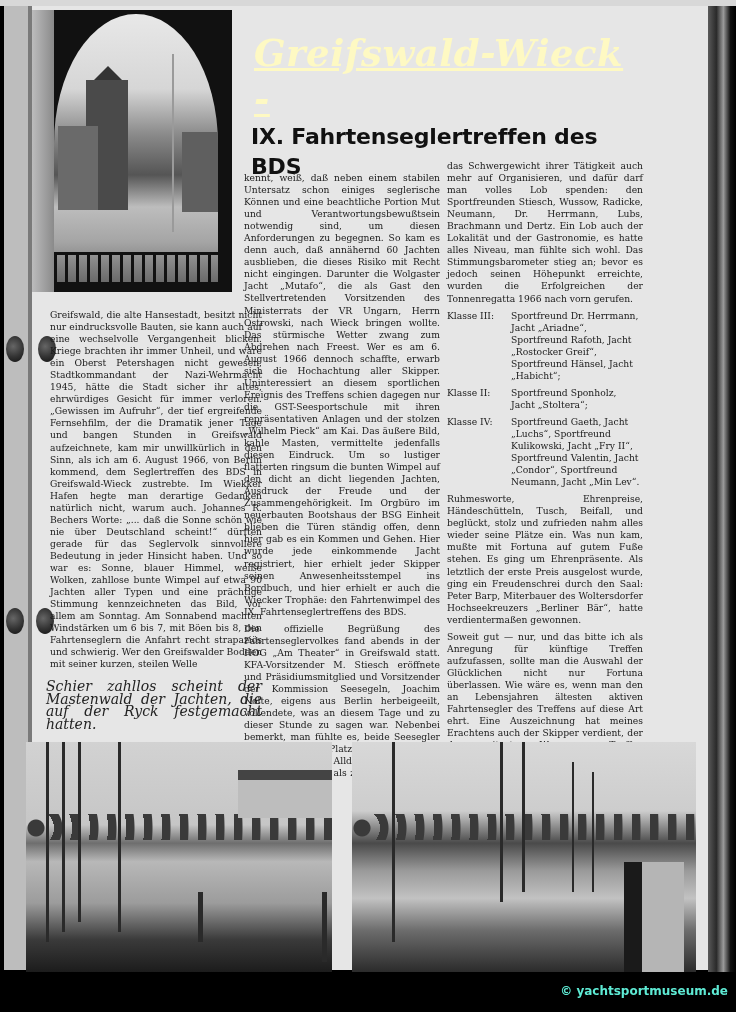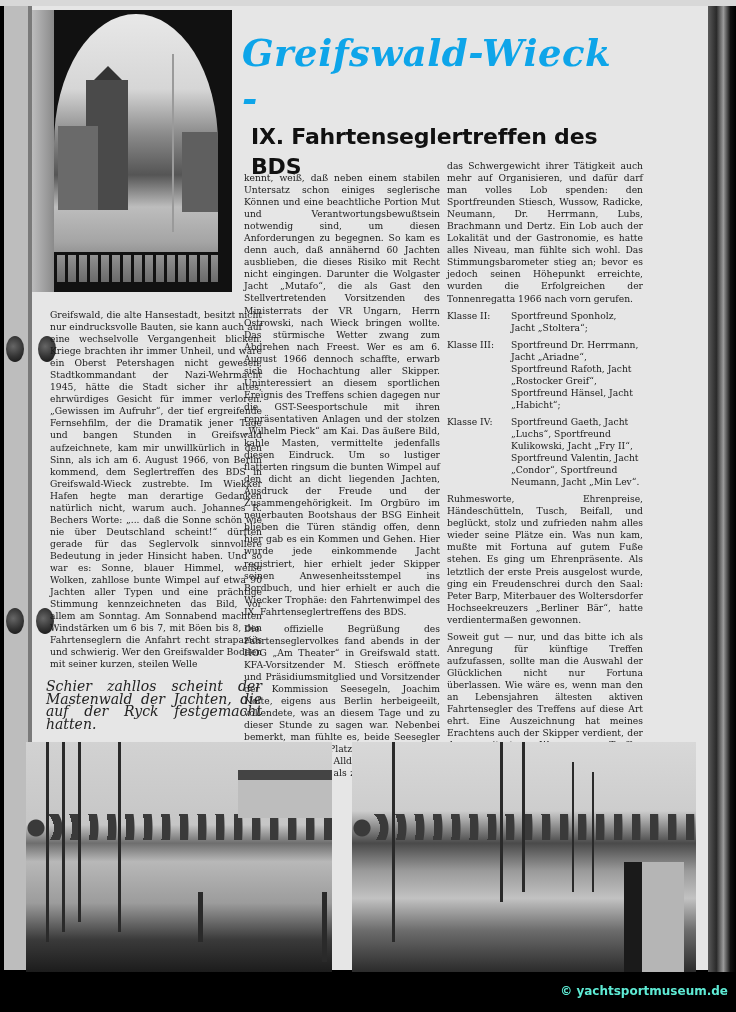--- a/index.html
+++ b/index.html
@@ -28,21 +28,21 @@
   .building-l { position: absolute; left: 4px; top: 112px; width: 40px; height: 84px; background: #6a6a6a; }
   .building-r { position: absolute; left: 128px; top: 118px; width: 36px; height: 80px; background: #5f5f5f; }
   .railing { position: absolute; left: 0; bottom: 0; width: 100%; height: 30px;
              background: repeating-linear-gradient(to right, #111 0 3px, transparent 3px 11px); border-top: 3px solid #111; }
   .flagpole { position: absolute; left: 118px; top: 40px; width: 2px; height: 178px; background: #9a9a9a; }
   .pillar { position: absolute; left: 0; top: 0; width: 22px; height: 282px; background: linear-gradient(to right, #bcbcbd, #8a8a8a); }
 
   
   .title-block { position: absolute; left: 238px; top: 30px; width: 400px; }
   .title-script { font-family: "DejaVu Serif", serif; font-style: italic; font-weight: bold;
-                  font-size: 37px; letter-spacing: 0.5px; color: #0ea5e9; margin-left: 4px; line-height: 46px; }
+                  font-size: 37px; letter-spacing: 0.5px; color: #fef9c3; margin-left: 16px; line-height: 46px; text-decoration: underline; }
   .title-sub { font-family: "DejaVu Sans", sans-serif; font-weight: bold; font-size: 22px; color: #111;
                margin-left: 13px; line-height: 30px; letter-spacing: -0.2px; }
 
   
   .col { position: absolute; font-size: 9.2px; line-height: 12.05px; color: #1a1a1a; text-align: justify; }
   .col p { margin-bottom: 5px; hyphens: manual; }
   .col-1 { left: 50px; top: 309px; width: 212px; }
   .col-2 { left: 244px; top: 172px; width: 196px; }
   .col-3 { left: 447px; top: 160px; width: 196px; }
 
@@ -107,26 +107,26 @@
 <div class="caption">Schier zahllos scheint der Mastenwald der Jachten, die auf der Ryck festgemacht hatten.</div>
 
 <div class="col col-2">
   <p>kennt, weiß, daß neben einem stabilen Untersatz schon einiges seglerische Können und eine beachtliche Portion Mut und Verantwortungsbewußtsein notwendig sind, um diesen Anforderungen zu begegnen. So kam es denn auch, daß annähernd 60 Jachten ausblieben, die dieses Risiko mit Recht nicht eingingen. Darunter die Wolgaster Jacht „Mutafo“, die als Gast den Stellvertretenden Vorsitzenden des Ministerrats der VR Ungarn, Herrn Ostrowski, nach Wieck bringen wollte. Das stürmische Wetter zwang zum Abdrehen nach Freest. Wer es am 6. August 1966 dennoch schaffte, erwarb sich die Hochachtung aller Skipper. Uninteressiert an diesem sportlichen Ereignis des Treffens schien dagegen nur die GST-Seesportschule mit ihren repräsentativen Anlagen und der stolzen „Wilhelm Pieck“ am Kai. Das äußere Bild, kahle Masten, vermittelte jedenfalls diesen Eindruck. Um so lustiger flatterten ringsum die bunten Wimpel auf den dicht an dicht liegenden Jachten, Ausdruck der Freude und der Zusammengehörigkeit. Im Orgbüro im neuerbauten Bootshaus der BSG Einheit blieben die Türen ständig offen, denn hier gab es ein Kommen und Gehen. Hier wurde jede einkommende Jacht registriert, hier erhielt jeder Skipper seinen Anwesenheitsstempel ins Bordbuch, und hier erhielt er auch die Wiecker Trophäe: den Fahrtenwimpel des IX. Fahrtenseglertreffens des BDS.</p>
   <p>Die offizielle Begrüßung des Fahrtenseglervolkes fand abends in der HOG „Am Theater“ in Greifswald statt. KFA-Vorsitzender M. Stiesch eröffnete und Präsidiumsmitglied und Vorsitzender der Kommission Seesegeln, Joachim Nolte, eigens aus Berlin herbeigeeilt, vollendete, was an diesem Tage und zu dieser Stunde zu sagen war. Nebenbei bemerkt, man fühlte es, beide Seesegler liebten mehr den Platz am Ruder als den am Rednerpult. Alldieweil Reden zu führen leichter ist als zu arbeiten, legten die Organisatoren</p>
 </div>
 
 <div class="col col-3">
   <p>das Schwergewicht ihrer Tätigkeit auch mehr auf Organisieren, und dafür darf man volles Lob spenden: den Sportfreunden Stiesch, Wussow, Radicke, Neumann, Dr. Herrmann, Lubs, Brachmann und Dertz. Ein Lob auch der Lokalität und der Gastronomie, es hatte alles Niveau, man fühlte sich wohl. Das Stimmungsbarometer stieg an; bevor es jedoch seinen Höhepunkt erreichte, wurden die Erfolgreichen der Tonnenregatta 1966 nach vorn gerufen.</p>
   <div class="klasse">
+    <span class="klasse-label">Klasse III:</span>
+    <span class="klasse-entries">Sportfreund Dr. Herrmann, Jacht „Ariadne“, Sportfreund Rafoth, Jacht „Rostocker Greif“, Sportfreund Hänsel, Jacht „Habicht“;</span>
+  </div>
+  <div class="klasse">
     <span class="klasse-label">Klasse II:</span>
     <span class="klasse-entries">Sportfreund Sponholz, Jacht „Stoltera“;</span>
-  </div>
-  <div class="klasse">
-    <span class="klasse-label">Klasse III:</span>
-    <span class="klasse-entries">Sportfreund Dr. Herrmann, Jacht „Ariadne“, Sportfreund Rafoth, Jacht „Rostocker Greif“, Sportfreund Hänsel, Jacht „Habicht“;</span>
   </div>
   <div class="klasse">
     <span class="klasse-label">Klasse IV:</span>
     <span class="klasse-entries">Sportfreund Gaeth, Jacht „Luchs“, Sportfreund Kulikowski, Jacht „Fry II“, Sportfreund Valentin, Jacht „Condor“, Sportfreund Neumann, Jacht „Min Lev“.</span>
   </div>
   <p>Ruhmesworte, Ehrenpreise, Händeschütteln, Tusch, Beifall, und beglückt, stolz und zufrieden nahm alles wieder seine Plätze ein. Was nun kam, mußte mit Fortuna auf gutem Fuße stehen. Es ging um Ehrenpräsente. Als letztlich der erste Preis ausgelost wurde, ging ein Freudenschrei durch den Saal: Peter Barp, Miterbauer des Woltersdorfer Hochseekreuzers „Berliner Bär“, hatte verdientermaßen gewonnen.</p>
   <p>Soweit gut — nur, und das bitte ich als Anregung für künftige Treffen aufzufassen, sollte man die Auswahl der Glücklichen nicht nur Fortuna überlassen. Wie wäre es, wenn man den an Lebensjahren ältesten aktiven Fahrtensegler des Treffens auf diese Art ehrt. Eine Auszeichnung hat meines Erachtens auch der Skipper verdient, der den weitesten Weg zum Treffen zurücklegte. Unsere Fahrtenseglerexperten</p>
 </div>
 
 <div class="photo-bl">

